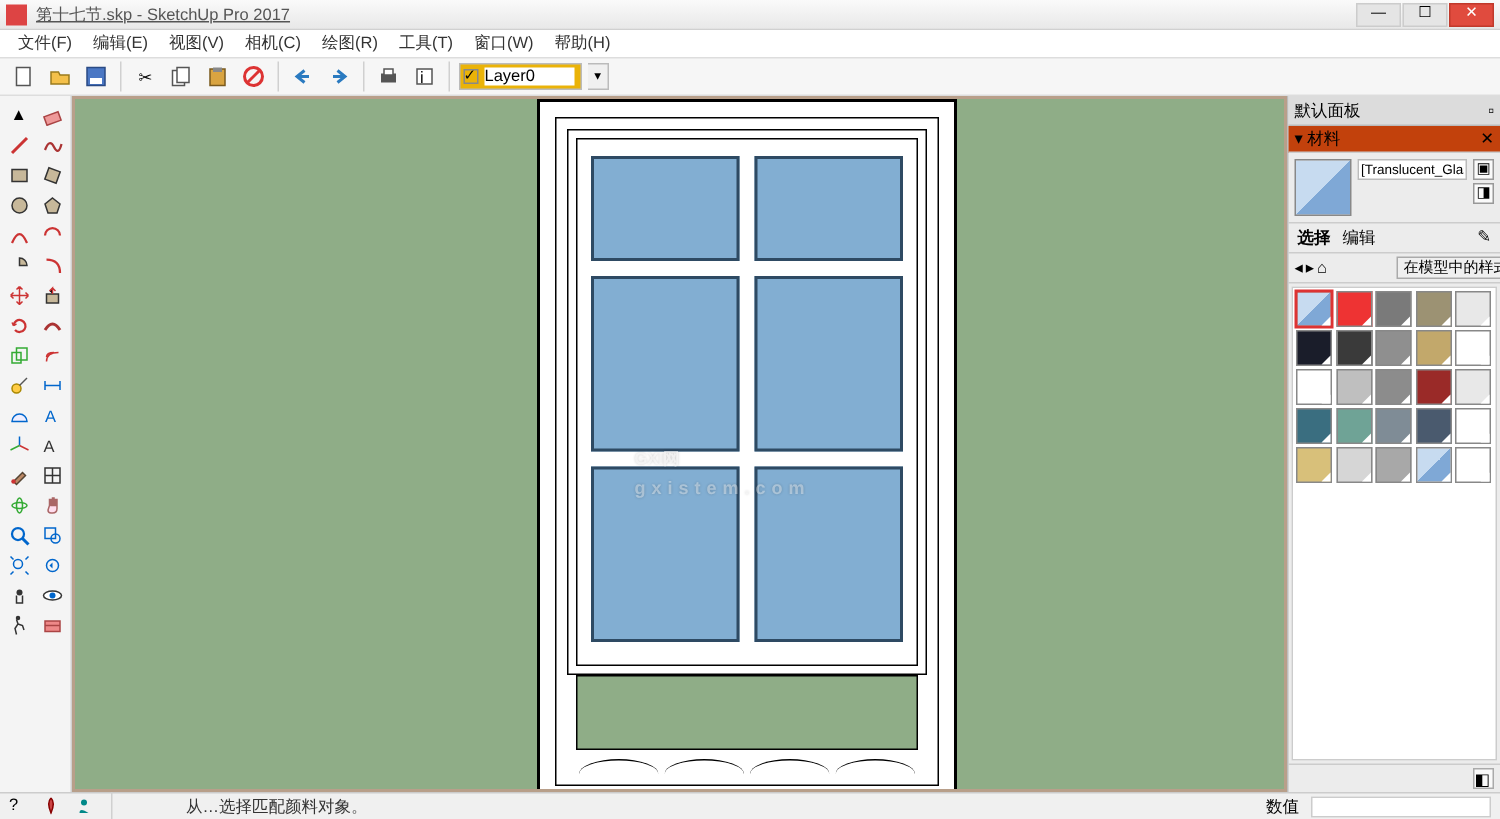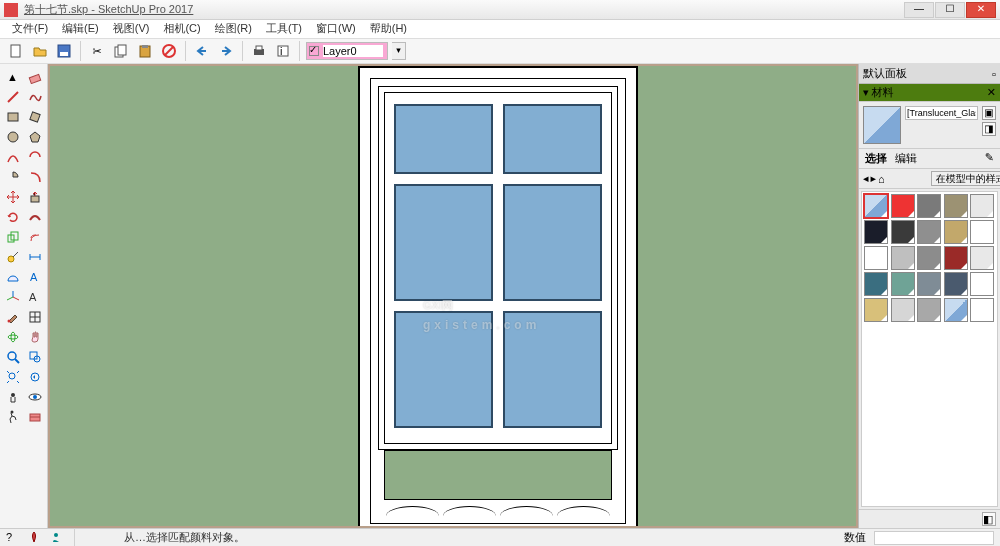--- a/index.html
+++ b/index.html
@@ -11,21 +11,21 @@
 .winbtns { display: flex; gap: 1px; }
 .winbtn { width: 30px; height: 16px; background: #e5e5e5; border: 1px solid #ccc; text-align: center; line-height: 12px; font-size: 10px; }
 .winbtn.close { background: #e04b3e; color: #fff; border-color: #c0392b; }
 
 .menubar { height: 18px; display: flex; align-items: flex-start; padding: 0 6px; gap: 2px; color: #333; }
 .menubar span { padding: 1px 6px; cursor: default; }
 
 .toolbar1, .toolbar2 { height: 26px; border-top: 1px solid #ddd; border-bottom: 1px solid #ddd; background: #f6f6f6; display: flex; align-items: center; padding: 0 6px; gap: 4px; }
 .tbtn { width: 20px; height: 20px; border: 1px solid transparent; border-radius: 2px; display: flex; align-items: center; justify-content: center; }
 .tsep { width: 1px; height: 20px; background: #d0d0d0; margin: 0 2px; }
-.layerbox { display: flex; align-items: center; border: 1px solid #bbb; background: #f9a8d4; height: 18px; padding: 0 4px 0 2px; gap: 4px; }
+.layerbox { display: flex; align-items: center; border: 1px solid #bbb; background: #eab308; height: 18px; padding: 0 4px 0 2px; gap: 4px; }
 .layerbox .chk { width: 10px; height: 10px; border: 1px solid #888; position: relative; }
 .layerbox .chk::after { content: "✓"; position: absolute; top: -3px; left: -1px; font-size: 10px; }
 .layerbox input { border: none; width: 60px; }
 .layerdrop { width: 14px; height: 18px; border: 1px solid #bbb; border-left: none; background: #f0f0f0; text-align: center; line-height: 14px; font-size: 9px; }
 
 .workspace { position: absolute; top: 64px; left: 0; right: 0; bottom: 18px; display: flex; }
 .left-tools { width: 48px; background: #f4f4f4; border-right: 1px solid #d0d0d0; display: flex; flex-direction: column; align-items: center; padding: 4px 2px; gap: 2px; }
 .toolrow { display: flex; gap: 4px; }
 .ltool { width: 18px; height: 18px; display: flex; align-items: center; justify-content: center; }
 
@@ -39,21 +39,21 @@
 .model .bottompanel { position: absolute; left: 24px; right: 24px; bottom: 30px; height: 50px; background: #8fad87; border: 1px solid #000; }
 .model .arches { position: absolute; left: 24px; right: 24px; bottom: 4px; height: 20px; display: flex; }
 .model .arches div { flex: 1; border-top: 1px solid #000; border-radius: 50% 50% 0 0; margin: 0 2px; }
 .panes { position: absolute; left: 34px; right: 34px; top: 36px; height: 324px; display: grid; grid-template-columns: 1fr 1fr; grid-template-rows: 70px 1fr 1fr; gap: 10px; }
 .pane { background: #82aed2; border: 2px solid #2e4a63; }
 .watermark { position: absolute; color: rgba(255,255,255,0.6); font-size: 36px; font-weight: bold; left: 373px; top: 210px; pointer-events: none; text-shadow: 0 0 2px rgba(0,0,0,0.2); }
 .watermark small { font-size: 12px; display: block; letter-spacing: 4px; color: rgba(255,255,255,0.4); }
 
 .right-panel { width: 142px; background: #ececec; border-left: 1px solid #bcbcbc; display: flex; flex-direction: column; }
 .panel-title { background: #dcdcdc; border-bottom: 1px solid #bbb; padding: 2px 4px; display: flex; justify-content: space-between; align-items: center; font-size: 10px; }
-.panel-sub { background: #4d7c0f; border-bottom: 1px solid #ccc; padding: 1px 4px; font-size: 10px; display: flex; align-items: center; gap: 2px; }
+.panel-sub { background: #c2410c; border-bottom: 1px solid #ccc; padding: 1px 4px; font-size: 10px; display: flex; align-items: center; gap: 2px; }
 .mat-preview { display: flex; padding: 4px; gap: 4px; border-bottom: 1px solid #ccc; }
 .mat-preview .swatch-lg { width: 38px; height: 38px; border: 1px solid #888; background: linear-gradient(135deg,#c7dbf0 50%,#7fa8d6 50%); }
 .mat-preview .name { flex: 1; }
 .mat-preview .name input { width: 100%; border: 1px solid #bbb; font-size: 9px; padding: 1px; }
 .mat-side { display: flex; flex-direction: column; gap: 2px; }
 .mat-side div { width: 14px; height: 14px; border: 1px solid #999; background: #fafafa; text-align: center; line-height: 12px; font-size: 10px; }
 .tabs { display: flex; gap: 8px; padding: 2px 6px; border-bottom: 1px solid #ccc; font-size: 10px; }
 .tabs span.active { font-weight: bold; }
 .picker-row { display: flex; align-items: center; gap: 2px; padding: 2px 4px; border-bottom: 1px solid #ccc; }
 .picker-row .arr { width: 12px; text-align: center; }

